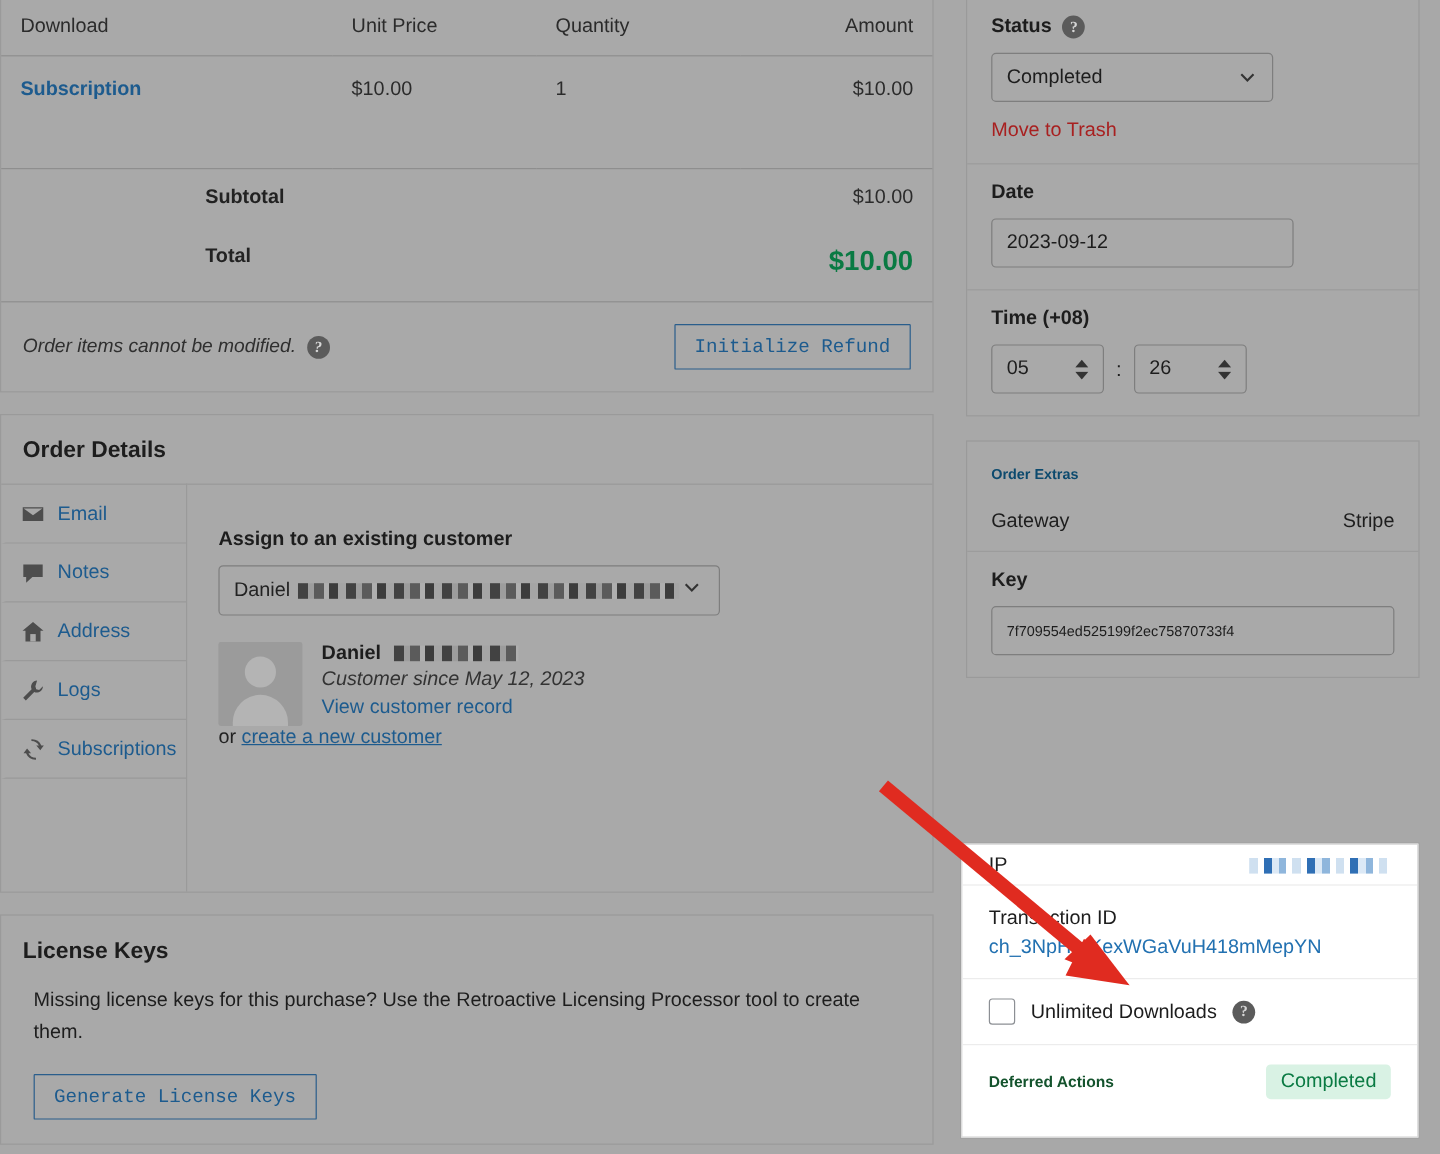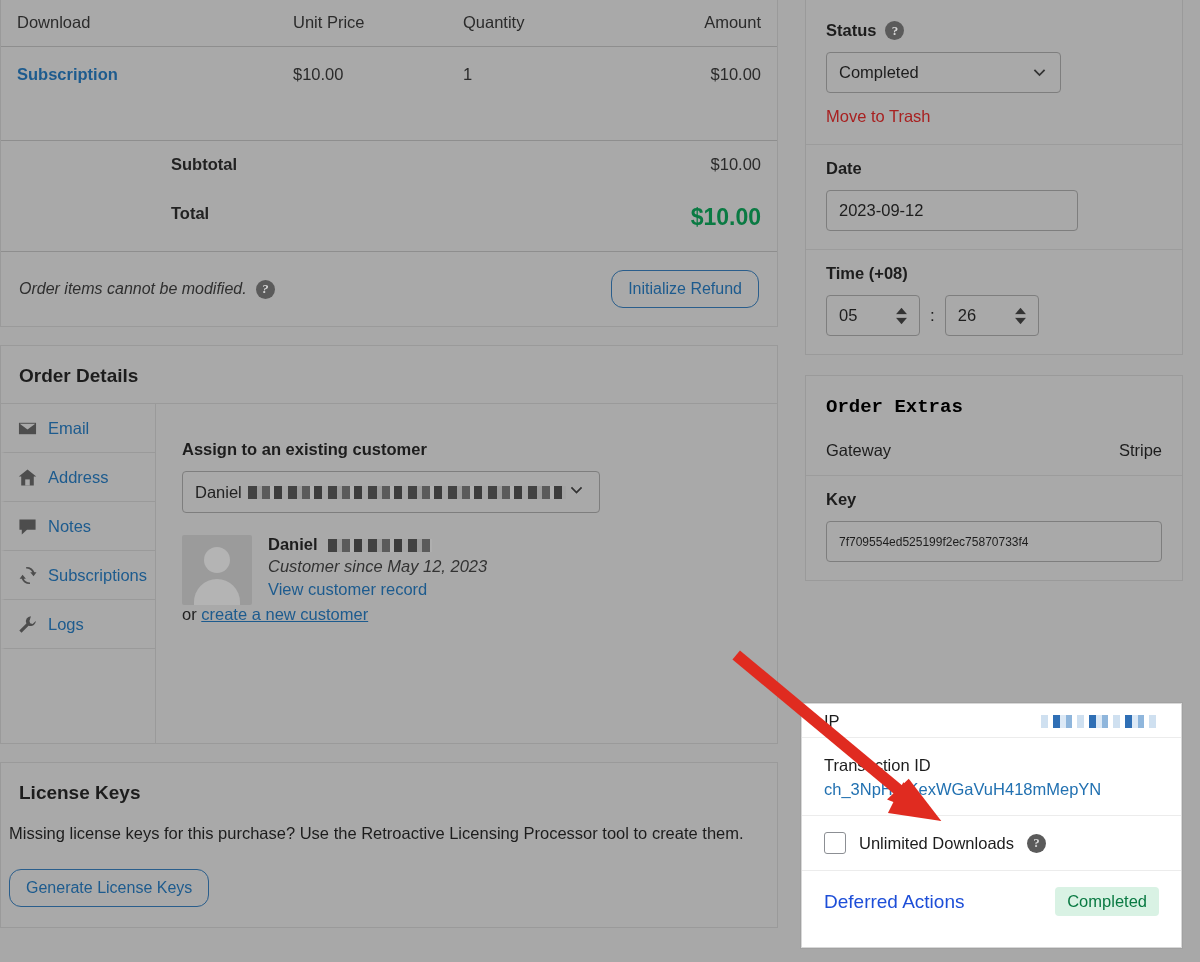--- a/index.html
+++ b/index.html
@@ -57,24 +57,24 @@
   .oi-note { font-style:italic; font-size:16px; color:#2f2f2f; display:flex; align-items:center; gap:9px; }
 
   .help-icon {
     display:inline-flex; align-items:center; justify-content:center;
     width:19px; height:19px; border-radius:50%;
     background:#5b5b5b; color:#d6d6d6;
     font-size:13px; font-weight:bold; font-family:"Liberation Serif", serif;
   }
 
   .btn-outline {
-    border:1px solid #2a5e8c; border-radius:12px;
+    border:1px solid #2a5e8c; border-radius:1px;
     background:transparent; color:#1d5b8e;
     font-size:16px; padding:9px 16px; cursor:pointer;
-    font-family:Liberation Sans, sans-serif;
+    font-family:Liberation Mono, monospace;
   }
 
   
   .panel-title { font-size:19px; font-weight:bold; color:#1d1d1d; padding:19px 18px 16px 18px; }
   .od-body { display:flex; min-height:340px; }
   .od-tabs { width:155px; border-right:1px solid #9a9a9a; border-top:1px solid #9a9a9a; }
   .od-tab {
     display:flex; align-items:center; gap:11px;
     padding:14px 12px; font-size:16.5px; color:#1d5b8e;
     border-bottom:1px solid #9a9a9a; cursor:pointer;
@@ -108,27 +108,27 @@
     width:26px; height:26px; border-radius:50%; background:#b4b4b4; }
   .avatar:after { content:""; position:absolute; left:50%; bottom:-10px; transform:translateX(-50%);
     width:46px; height:36px; border-radius:23px 23px 0 0; background:#b4b4b4; }
   .cust-name { font-size:16.5px; font-weight:bold; color:#1d1d1d; margin-bottom:3px; }
   .cust-since { font-size:16.5px; font-style:italic; color:#333; margin-bottom:4px; }
   .cust-link { font-size:16.5px; color:#1d5b8e; cursor:pointer; }
   .or-line { font-size:16.5px; color:#222; }
   .or-line a { color:#1d5b8e; text-decoration:underline; cursor:pointer; }
 
   
-  .lk-body { padding:0 18px 20px 8px; }
+  .lk-body { padding:0 18px 20px 27px; }
   .lk-text { font-size:16.5px; color:#1d1d1d; line-height:1.62; margin-bottom:22px; max-width:740px; }
 
   
   .right-col { position:absolute; left:805px; top:-44px; width:378px; }
   .rpanel { background:#a9a9a9; border:1px solid #9a9a9a; margin-bottom:20px; }
-  .rpanel-title { font-size:19px; font-weight:bold; color:#000000; padding:20px 20px 8px 20px;font-family:Liberation Mono, monospace; }
+  .rpanel-title { font-size:12px; font-weight:bold; color:#0c4a6e; padding:20px 20px 8px 20px; }
   .rsec { padding:14px 20px 18px 20px; border-bottom:1px solid #9c9c9c; }
   .rsec:last-child { border-bottom:none; }
   .rlabel { font-size:16.5px; font-weight:bold; color:#1d1d1d; display:flex; align-items:center; gap:9px; margin-bottom:12px; }
   .rinput {
     border:1px solid #7e7e7e; border-radius:4px; background:transparent;
     font-size:16.5px; color:#1d1d1d; padding:0 12px; height:41px;
     display:flex; align-items:center; font-family:"Liberation Sans", sans-serif;
   }
   .rselect { width:235px; justify-content:space-between; cursor:pointer; }
   .date-input { width:252px; }
@@ -153,21 +153,21 @@
   .pop-row { display:flex; align-items:center; justify-content:space-between;
     padding:0 22px; border-bottom:1px solid #ececec; font-size:16.5px; color:#1d1d1d; }
   .pop-ip { height:34px; align-items:center; padding-top:2px; }
   .pop-txn { display:block; padding:18px 22px 16px 22px; border-bottom:1px solid #ececec; }
   .pop-txn .tlabel { font-size:16.5px; color:#1d1d1d; margin-bottom:5px; }
   .pop-txn .tval { font-size:16.5px; color:#2271b1; cursor:pointer; word-break:break-all; }
   .pop-chk { padding:16px 22px; border-bottom:1px solid #ececec; display:flex; align-items:center; gap:13px; }
   .checkbox { width:22px; height:22px; border:1.6px solid #8c8f94; border-radius:3px; background:#fff; cursor:pointer; flex:0 0 22px;}
   .pop-chk .ctext { font-size:16.5px; color:#1d1d1d; }
   .pop-def { padding:16px 22px; display:flex; align-items:center; justify-content:space-between; }
-  .pop-def .dlabel { font-size:19px; color:#1d4ed8; }
+  .pop-def .dlabel { font-size:13px; color:#14532d;font-weight:bold; }
   .badge-completed {
     background:#d9f2e4; color:#0a7a43; font-size:16.5px;
     padding:5px 12px; border-radius:4px;
   }
   .ip-redact { display:inline-block; width:118px; height:13px;
     background:
       repeating-linear-gradient(90deg,#cfe0f0 0 7px,#ffffff 7px 12px,#2f6fb5 12px 19px,#dce9f6 19px 25px,#8fb6dc 25px 31px,#ffffff 31px 36px);
     filter: blur(0.5px); }
 
   
@@ -234,53 +234,53 @@
                   <path d="M1 4h18v12H1z" fill="#4d4d4d"></path>
                   <path d="M1.8 5l8.2 6 8.2-6z" fill="#a9a9a9"></path>
                 </svg>
             </span>
             <span>Email</span>
           </div>
 
           <div class="od-tab">
             <span class="ticon">
               <svg viewBox="0 0 20 20">
+                  <path d="M1.5 2.5h17v11h-9l-5.5 5v-5h-2.5z"></path>
+                </svg>
+            </span>
+            <span>Notes</span>
+          </div>
+
+          <div class="od-tab">
+            <span class="ticon">
+              <svg viewBox="0 0 20 20">
                   <path d="M10 1.5L.8 9h2.6v9.5h13.2V9h2.6z"></path>
                   <rect x="7.6" y="12" width="4.8" height="6.5" fill="#a9a9a9"></rect>
                 </svg>
             </span>
             <span>Address</span>
           </div>
 
           <div class="od-tab">
             <span class="ticon">
               <svg viewBox="0 0 20 20">
-                  <path d="M1.5 2.5h17v11h-9l-5.5 5v-5h-2.5z"></path>
-                </svg>
-            </span>
-            <span>Notes</span>
+                  <path d="M13.6 1.2a5.4 5.4 0 00-4.8 7.7L1.4 16.3l2.3 2.3 7.4-7.4a5.4 5.4 0 007.6-5l-3.3 3.3-2.6-.7-.7-2.6z"></path>
+                </svg>
+            </span>
+            <span>Logs</span>
           </div>
 
           <div class="od-tab">
             <span class="ticon">
               <svg viewBox="0 0 20 20">
                   <path d="M10 2.6a7.4 7.4 0 016.6 4h-2.3l3.5 4.2 3.1-4.2h-2.2A9 9 0 0010 1z" transform="translate(-1.4,0)"></path>
                   <path d="M10 17.4a7.4 7.4 0 01-6.6-4h2.3L2.2 9.2-.9 13.4h2.2A9 9 0 0010 19z" transform="translate(2.6,0)"></path>
                 </svg>
             </span>
             <span>Subscriptions</span>
-          </div>
-
-          <div class="od-tab">
-            <span class="ticon">
-              <svg viewBox="0 0 20 20">
-                  <path d="M13.6 1.2a5.4 5.4 0 00-4.8 7.7L1.4 16.3l2.3 2.3 7.4-7.4a5.4 5.4 0 007.6-5l-3.3 3.3-2.6-.7-.7-2.6z"></path>
-                </svg>
-            </span>
-            <span>Logs</span>
           </div>
 
           <div class="od-tab-filler"></div>
         </div>
 
         <div class="od-content">
           <div class="field-label">Assign to an existing customer</div>
           <div class="select-box">
             <span>Daniel</span>
             <span class="redact" style="width:318px"></span>

